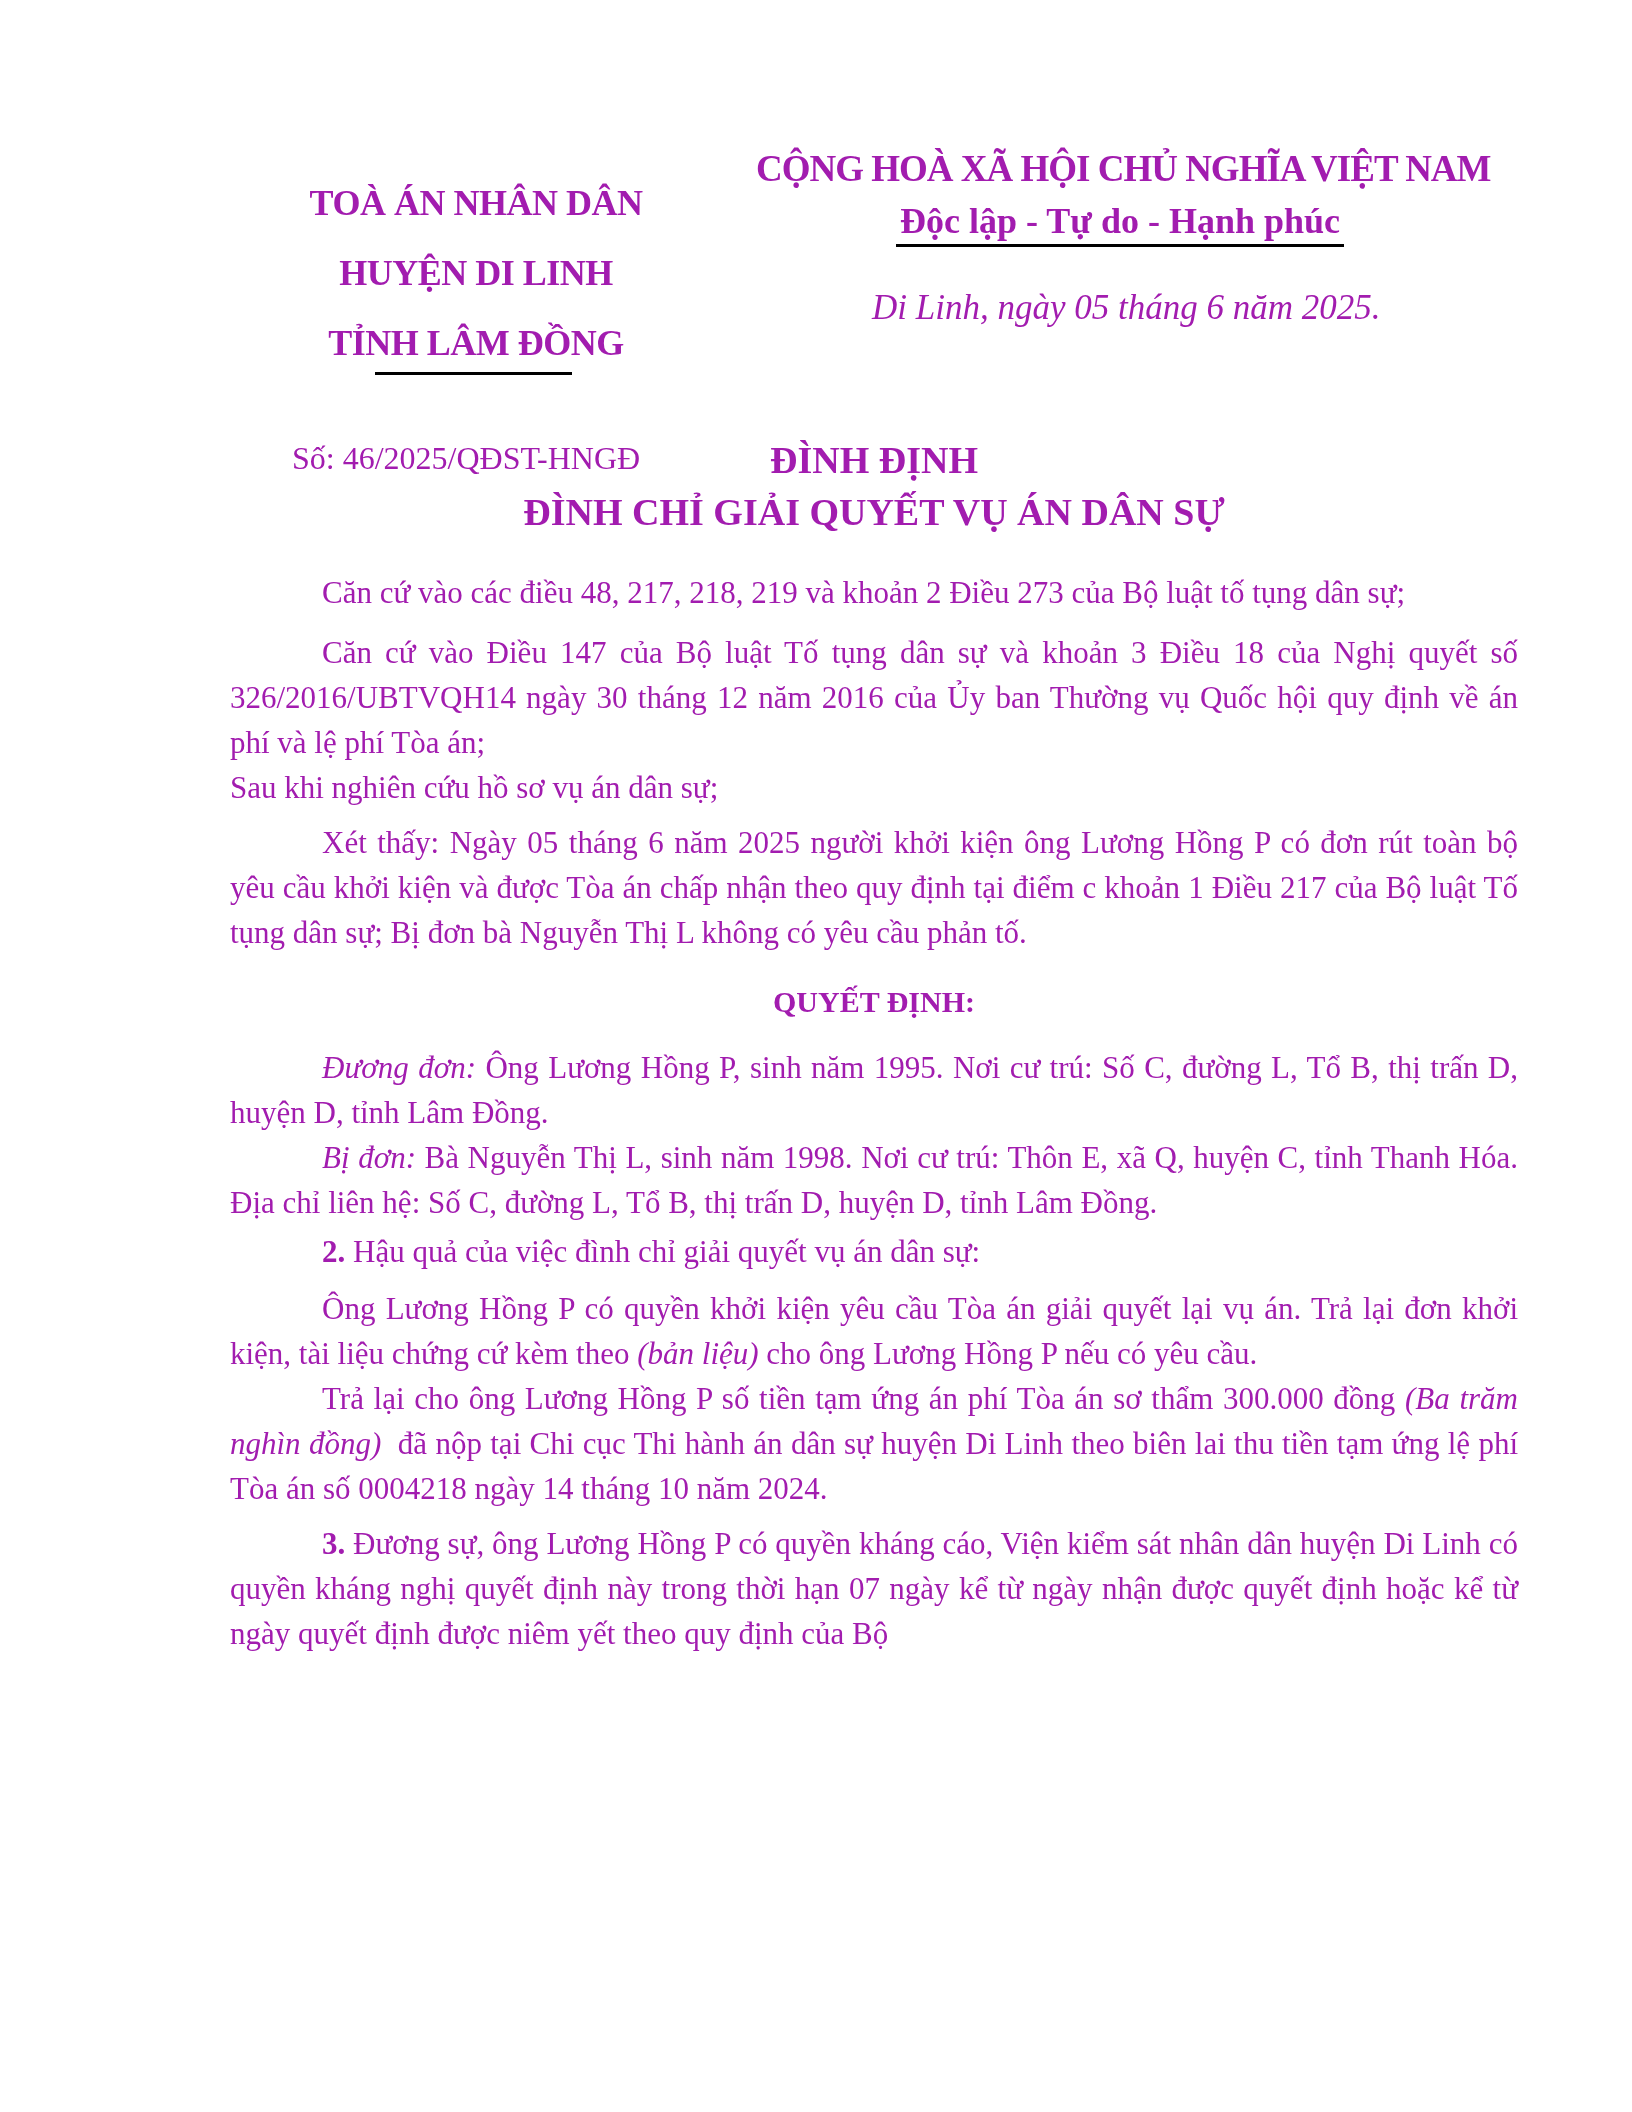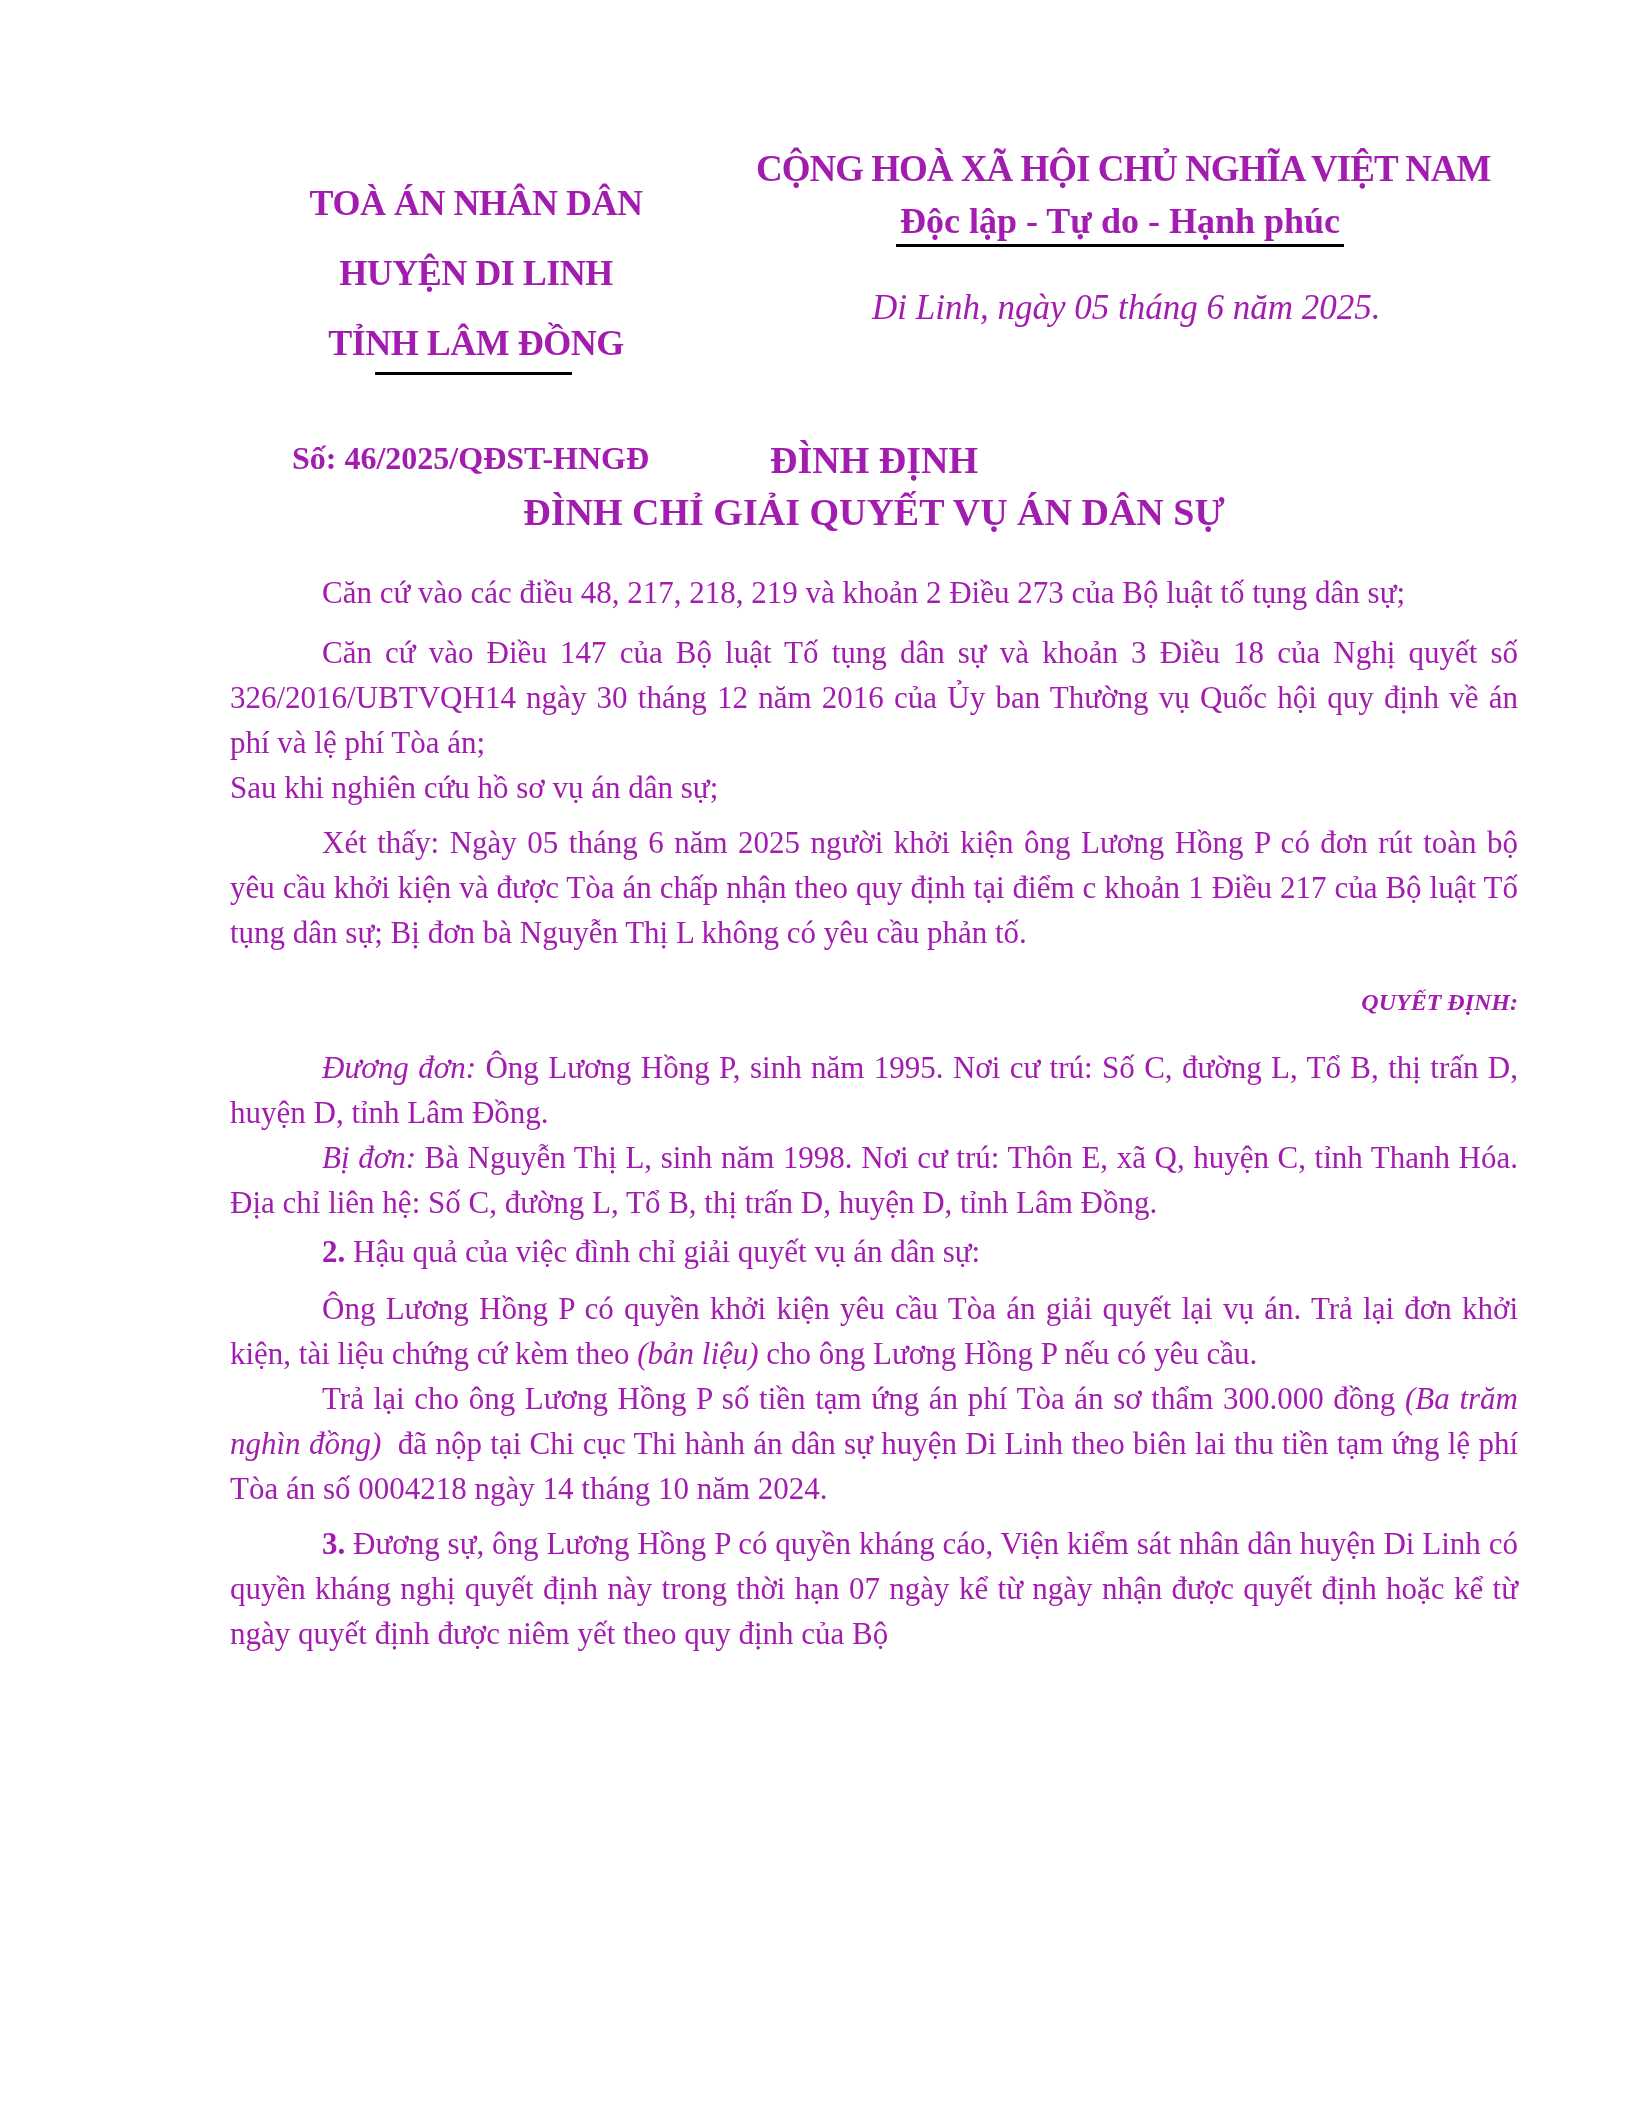--- a/index.html
+++ b/index.html
@@ -27,21 +27,20 @@
   .court-divider {
     position: absolute;
     left: 375px; top: 372px; width: 197px;
     border-top: 3px solid #000;
   }
   .doc-number {
     position: absolute;
     left: 292px; top: 440px;
     font-size: 32px;
     white-space: nowrap;
-    font-weight: bold;
   }
   
   .national-block {
     position: absolute;
     left: 756px; top: 146px; width: 728px;
     text-align: center;
     white-space: nowrap;
   }
   .national-line1 {
     font-weight: bold;
@@ -87,26 +86,25 @@
   .indent { text-indent: 92px; }
   .m15 { margin-top: 15px !important; }
   .m10 { margin-top: 10px !important; }
   .m12 { margin-top: 12px !important; }
   .m4  { margin-top: 4px  !important; }
   .m16 { margin-top: 16px !important; }
   .m24 { margin-top: 24px !important; }
   .pad-top { padding-top: 8px; }
   .decision-heading {
     margin-top: 20px !important;
-    text-align: right;
+    text-align: center;
     text-indent: 0;
     font-weight: bold;
-    font-size: 24px;
+    font-size: 30px;
     line-height: 54px;
-    font-style: italic;
   }
   .b  { font-weight: bold; }
   .it { font-style: italic; }
 </style>
 </head>
 <body>
 
 <div class="page">
 
   <div class="court-block">

